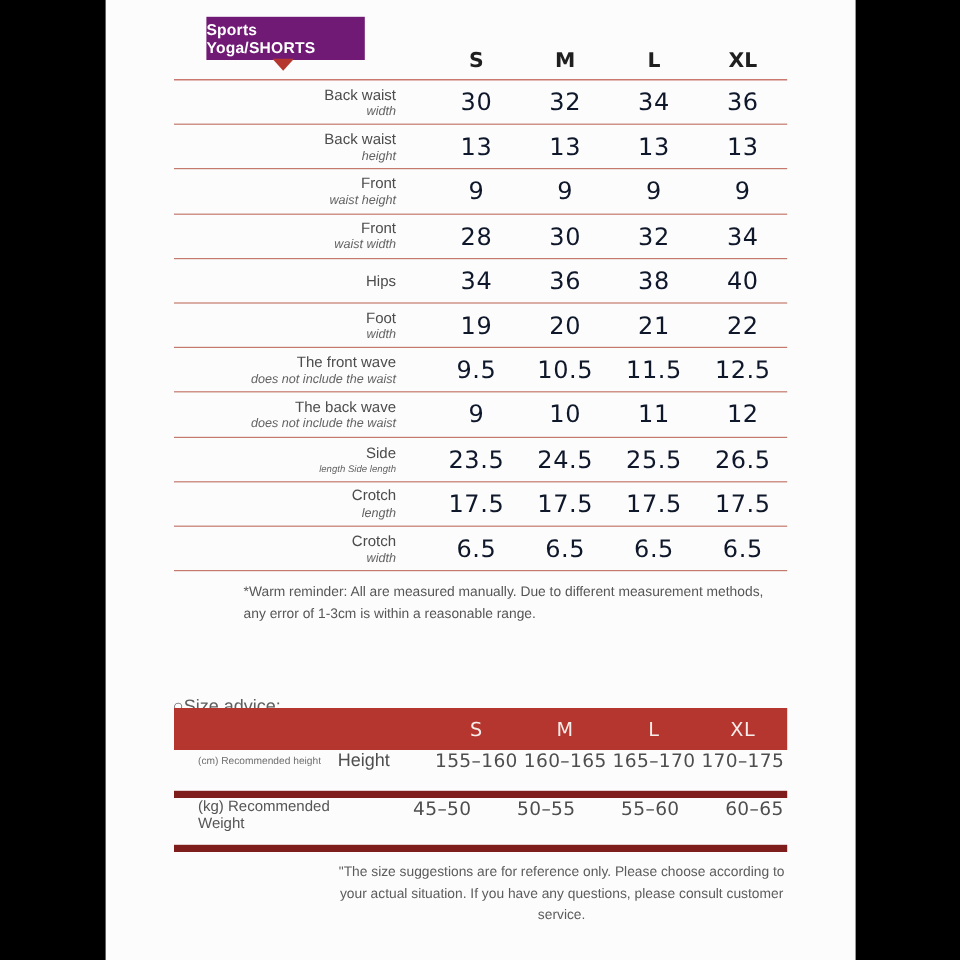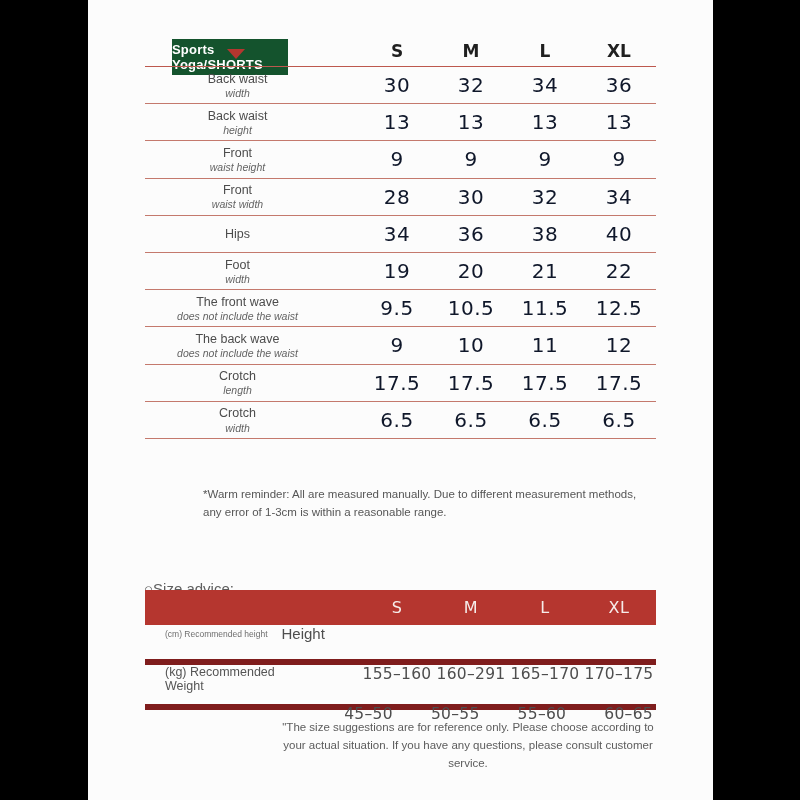--- a/index.html
+++ b/index.html
@@ -3,36 +3,36 @@
 <meta charset="utf-8">
 <style>
   * { margin:0; padding:0; box-sizing:border-box; }
   body { background:#fff; font-family:"Liberation Sans", sans-serif; }
   .canvas { position:relative; width:800px; height:800px; background:#fcfcfc; overflow:hidden; }
   .side-bar { position:absolute; top:0; height:800px; background:#000; }
   .side-bar.left  { left:0; width:88px; }
   .side-bar.right { left:713px; width:87px; }
 
   
-  .tab { position:absolute; left:172px; top:14px; width:116px; height:36px;
-         background:#14532d; color:#fff; display:flex; align-items:center; justify-content:center;
-         font-size:13px; font-weight:bold; letter-spacing:0.2px;margin-top:25px; }
+  .tab { position:absolute; left:172px; top:14px; width:132px; height:36px;
+         background:#701a75; color:#fff; display:flex; align-items:center; justify-content:center;
+         font-size:13px; font-weight:bold; letter-spacing:0.2px; }
   .tab-pointer { position:absolute; left:227px; top:49px; width:0; height:0;
          border-left:9px solid transparent; border-right:9px solid transparent;
          border-top:10px solid #b5362f; }
 
   
   .m-table { position:absolute; left:145px; top:36px; width:511px; }
   .m-head { display:flex; height:30px; align-items:center; }
   .m-head .spacer { width:215px; }
   .m-head .hc { width:74px; text-align:center; font-family:"DejaVu Sans", sans-serif;
                 font-weight:bold; font-size:17px; color:#1f1f1f; }
   .m-rows { border-top:1px solid #bd584e; }
   .m-row { display:flex; align-items:center; height:37.2px; border-bottom:1px solid #c4796d; }
-  .m-label { width:215px; padding-right:30px; text-align:center; }
+  .m-label { width:215px; padding-right:30px; text-align:right; }
   .m-label .main { font-size:12.5px; color:#4c4c4c; line-height:1.3; }
   .m-label .sub  { font-size:10.5px; color:#636363; line-height:1.2;font-style:italic; }
   .m-label .sub.xs { font-size:8px; }
   .m-val { width:74px; text-align:center; font-family:"DejaVu Sans", sans-serif;
            font-size:20px; color:#0f172a; letter-spacing:0.5px; }
 
   .reminder { position:absolute; left:203px; top:486px; width:452px;
               font-size:11.5px; color:#565656; line-height:1.55; }
 
   .advice-heading { position:absolute; left:144px; top:544px; font-size:15px; color:#5e5e5e;margin-top:36px; }
@@ -44,21 +44,21 @@
   .a-bar .hc { width:74px; text-align:center; font-family:"DejaVu Sans", sans-serif;
                font-size:16px; color:#f6ecea; letter-spacing:0.5px; }
   .a-row { display:flex; align-items:flex-start; border-bottom:6px solid #7f1d1d; }
   .a-row.h { height:40px; }
   .a-row.w { height:45px;gap:32px; }
   .a-labelcell { width:215px; display:flex; align-items:center; padding-left:20px; }
   .unit-small { font-size:8.5px; color:#6e6e6e; }
   .a-label-main { font-size:15px; color:#4e4e4e; margin-left:14px; }
   .unit-mid { font-size:12.5px; color:#555; }
   .a-val { width:74px; text-align:center; font-family:"DejaVu Sans", sans-serif;
-           font-size:15.5px; color:#4e4e4e; letter-spacing:0.3px;margin-top:40px; }
+           font-size:15.5px; color:#4e4e4e; letter-spacing:0.3px; }
 
   .advice-note { position:absolute; left:278px; top:719px; width:380px; text-align:center;
                  font-size:11.5px; color:#5c5c5c; line-height:1.55; }
 </style>
 </head>
 <body>
 
 <div class="canvas">
   <div class="side-bar left"></div>
   <div class="side-bar right"></div>
@@ -156,20 +156,30 @@
         <div class="m-label">
             <div class="main">The back wave</div>
             <div class="sub">does not include the waist</div>
           </div>
         <div class="m-val">9</div>
         <div class="m-val">10</div>
         <div class="m-val">11</div>
         <div class="m-val">12</div>
       </div>
 
+      <div class="m-row">
+        <div class="m-label">
+            <div class="main">Side</div>
+            <div class="sub xs">length Side length</div>
+          </div>
+        <div class="m-val">23.5</div>
+        <div class="m-val">24.5</div>
+        <div class="m-val">25.5</div>
+        <div class="m-val">26.5</div>
+      </div>
 
       <div class="m-row">
         <div class="m-label">
             <div class="main">Crotch</div>
             <div class="sub">length</div>
           </div>
         <div class="m-val">17.5</div>
         <div class="m-val">17.5</div>
         <div class="m-val">17.5</div>
         <div class="m-val">17.5</div>
@@ -201,21 +211,21 @@
       <div class="hc">L</div>
       <div class="hc">XL</div>
     </div>
 
     <div class="a-row h">
       <div class="a-labelcell">
         <span class="unit-small">(cm) Recommended height</span>
         <span class="a-label-main">Height</span>
       </div>
       <div class="a-val">155–160</div>
-      <div class="a-val">160–291</div>
+      <div class="a-val">160–165</div>
       <div class="a-val">165–170</div>
       <div class="a-val">170–175</div>
     </div>
 
     <div class="a-row w">
       <div class="a-labelcell">
         <span class="unit-mid">(kg) Recommended Weight</span>
       </div>
       <div class="a-val">45–50</div>
       <div class="a-val">50–55</div>

